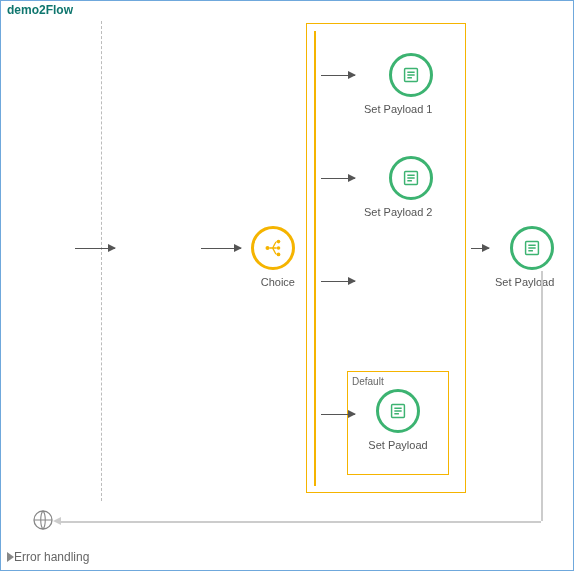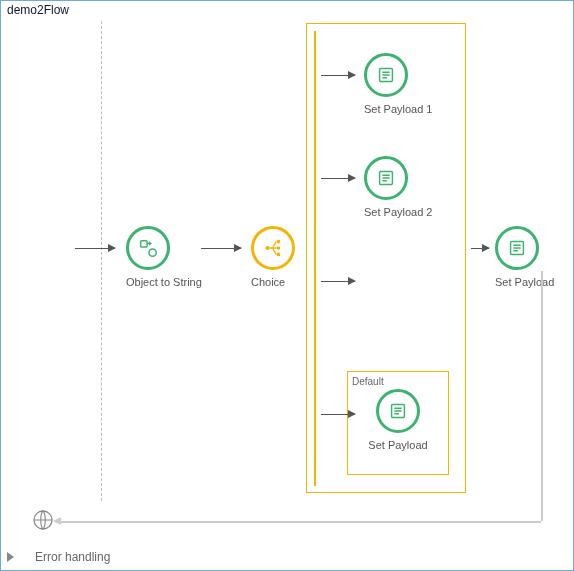--- a/index.html
+++ b/index.html
@@ -17,21 +17,22 @@
     border: 1px solid #6fa8dc;
     width: 574px;
     height: 571px;
     position: relative;
   }
   .title {
     position: absolute;
     top: 2px;
     left: 6px;
     font-size: 12px;
-    color: #0f172a;
+    color: #0f766e;
+    font-weight: bold;
   }
   .dashed-v {
     position: absolute;
     border-left: 1px dashed #bbb;
     top: 20px;
     height: 480px;
   }
   .choice-box {
     position: absolute;
     border: 1px solid #f5b400;
@@ -58,21 +59,21 @@
   }
   .default-label {
     font-size: 10px;
     color: #666;
     margin-bottom: 2px;
   }
   .node {
     position: absolute;
     display: flex;
     flex-direction: column;
-    align-items: flex-start;
+    align-items: flex-end;
     gap: 6px;
   }
   .node-circle {
     width: 44px;
     height: 44px;
     border-radius: 50%;
     display: flex;
     align-items: center;
     justify-content: center;
     background: #fff;
@@ -116,21 +117,21 @@
   .return-line {
     position: absolute;
     border: 1px solid #ccc;
   }
   .error-row {
     position: absolute;
     bottom: 6px;
     left: 6px;
     display: flex;
     align-items: center;
-    gap: 21px;
+    gap: 0;
     color: #666;
     font-size: 12px;
   }
   .tri {
     width: 0; height: 0;
     border-top: 5px solid transparent;
     border-bottom: 5px solid transparent;
     border-left: 7px solid #888;
   }
   svg.small { width: 22px; height: 22px; }
@@ -138,30 +139,20 @@
 </style>
 </head>
 <body>
 
 <div class="frame">
   <div class="title">demo2Flow</div>
 
   <div class="dashed-v" style="left:100px"></div>
 
 
-  <div class="node" style="left:125px; top:225px">
-    <div class="node-circle ring-green">
-      <svg class="small" viewBox="0 0 24 24">
-        <rect x="4" y="4" width="7" height="7" rx="1" fill="none" stroke="#3cb371" stroke-width="1.6"></rect>
-        <circle cx="17" cy="17" r="4" fill="none" stroke="#3cb371" stroke-width="1.6"></circle>
-        <path d="M11 7h4l-2-2m2 2-2 2" fill="none" stroke="#3cb371" stroke-width="1.4"></path>
-      </svg>
-    </div>
-    <div class="label">Object to String</div>
-  </div>
 
   <div class="node" style="left:250px; top:225px">
     <div class="node-circle ring-orange">
       <svg class="small" viewBox="0 0 24 24">
         <circle cx="6" cy="12" r="2.2" fill="#f5b400"></circle>
         <circle cx="18" cy="5" r="2" fill="#f5b400"></circle>
         <circle cx="18" cy="12" r="2" fill="#f5b400"></circle>
         <circle cx="18" cy="19" r="2" fill="#f5b400"></circle>
         <path d="M8 12h3M11 12c2 0 3-7 5-7M11 12c2 0 3 7 5 7M11 12h5" fill="none" stroke="#f5b400" stroke-width="1.5"></path>
       </svg>

